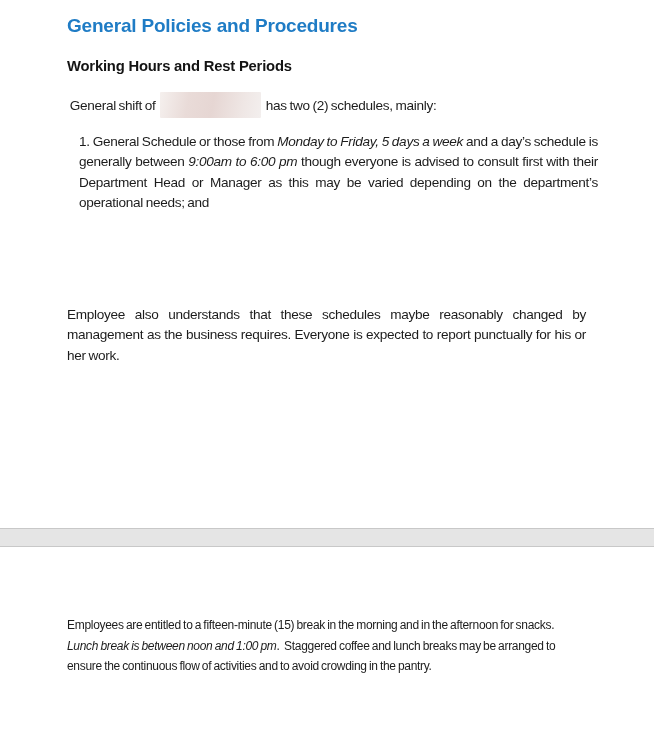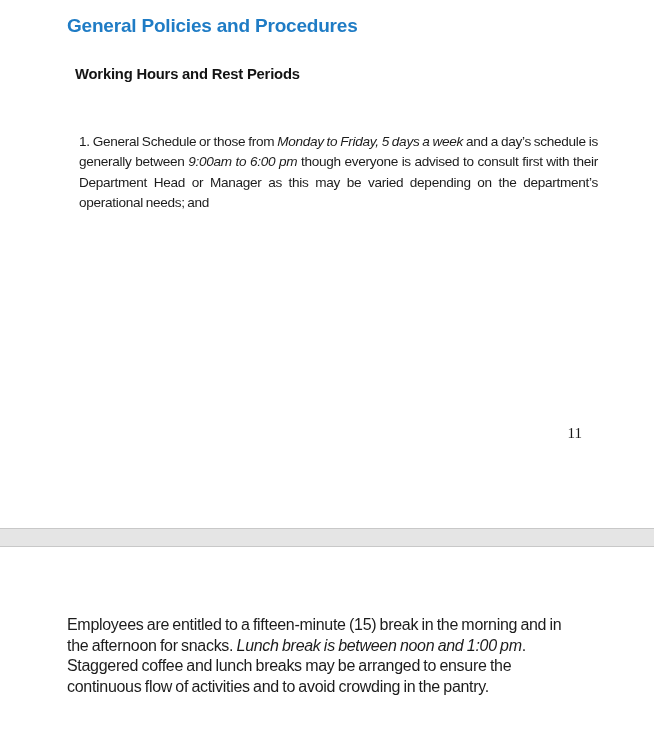--- a/index.html
+++ b/index.html
@@ -41,21 +41,21 @@
     margin: 0;
     font-size: 19px;
     font-weight: bold;
     letter-spacing: -0.2px;
     color: #1f7cc5;
   }
   h2.section-heading {
     position: absolute;
     left: 67px;
     top: 58px;
-    margin: 8px;
+    margin: 0;
     font-size: 14.8px;
     font-weight: bold;
     letter-spacing: -0.2px;
     color: #141414;
   }
   .para {
     position: absolute;
     left: 67px;
     width: 519px;
     margin: 0;
@@ -81,21 +81,21 @@
     font-family: "Liberation Serif", serif;
     font-size: 15px;
     color: #1a1a1a;
   }
   .bottom-para {
     position: absolute;
     left: 67px;
     top: 68px; 
     width: 519px;
     margin: 0;
-    font-size: 16px;
+    font-size: 12px;
     line-height: 20.6px;
     letter-spacing: -0.3px;
     word-spacing: -0.8px;
     color: #1c1c1c;
     text-align: left;
   }
   .italic { font-style: italic; }
   .redaction {
     display: inline-block;
     width: 101px;
@@ -110,26 +110,27 @@
 </head>
 <body>
 
 <div class="canvas">
 
   <section class="page page1">
     <h1 class="doc-heading">General Policies and Procedures</h1>
 
     <h2 class="section-heading">Working Hours and Rest Periods</h2>
 
+    <p class="para intro"><span>&nbsp;General shift of </span><span class="redaction"></span><span> has two (2) schedules, mainly:</span></p>
 
     <p class="para p1"><span>1. General Schedule or those from </span><span class="italic">Monday to Friday, 5 days a week</span><span> and a day’s schedule is generally between </span><span class="italic">9:00am to 6:00 pm</span><span> though everyone is advised to consult first with their Department Head or Manager as this may be varied depending on the department’s operational needs; and</span></p>
 
 
+    <p class="para p3"><span>Employee also understands that these schedules maybe reasonably changed by management as the business requires. Everyone is expected to report punctually for his or her work.</span></p>
 
-    <div class="footer">11</div>
   </section>
 
   <div class="page-gap"></div>
 
   <section class="page page2">
     <p class="bottom-para"><span>Employees are entitled to a fifteen-minute (15) break in the morning and in the afternoon for snacks. </span><span class="italic">Lunch break is between noon and 1:00 pm</span><span>.&nbsp; Staggered coffee and lunch breaks may be arranged to ensure the continuous flow of activities and to avoid crowding in the pantry.</span></p>
   </section>
 
 </div>
 

